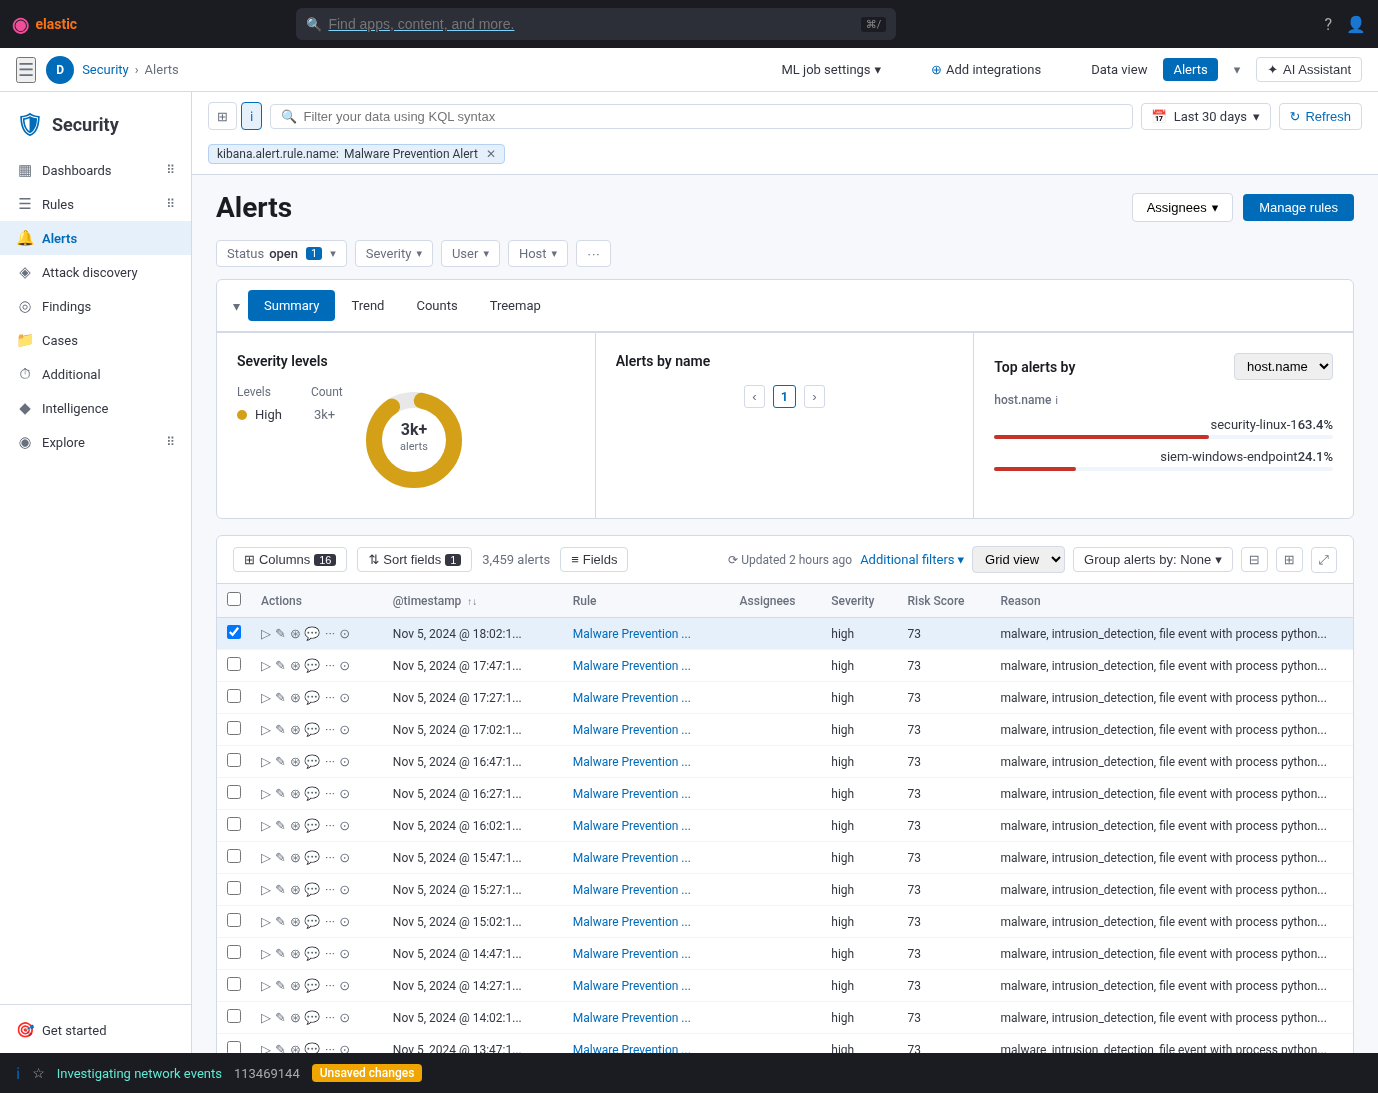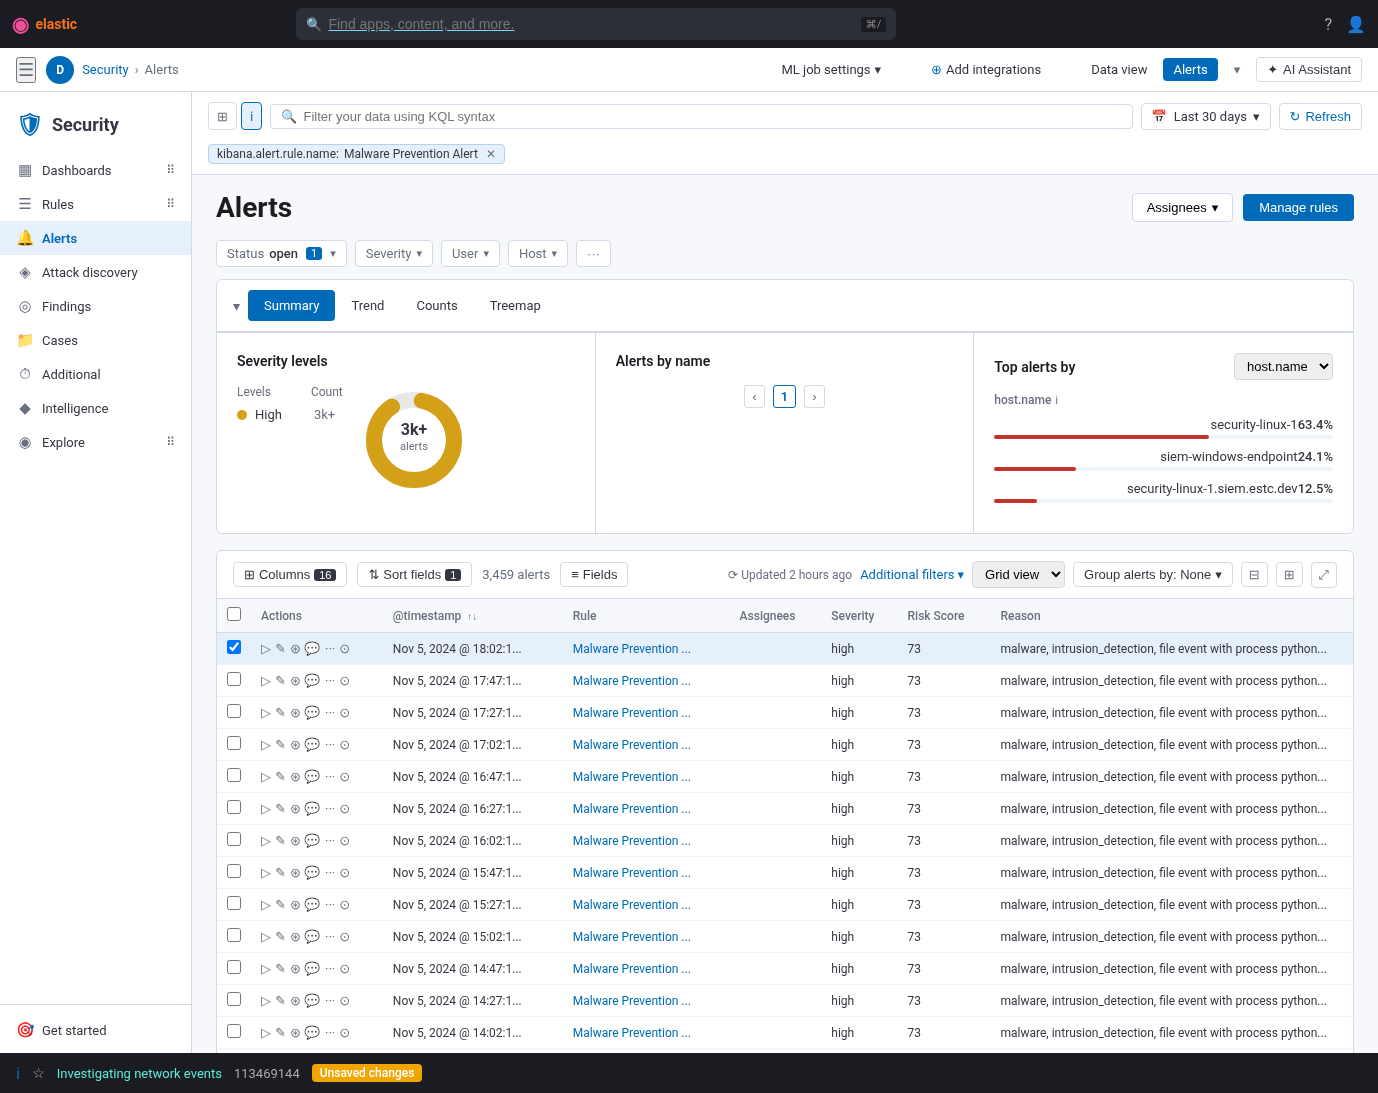--- a/index.html
+++ b/index.html
@@ -386,29 +386,20 @@
       <div class="progress-bar-fill" style="width:63.4%;background:#c4322a;"></div>
     </div>
   </div>
                 <div class="top-alert-row">
     <div class="top-alert-name">
       <span>siem-windows-endpoint</span>
       <span class="top-alert-pct">24.1%</span>
     </div>
     <div class="progress-bar-bg">
       <div class="progress-bar-fill" style="width:24.1%;background:#c4322a;"></div>
-    </div>
-  </div>
-                <div class="top-alert-row">
-    <div class="top-alert-name">
-      <span>security-linux-1.siem.estc.dev</span>
-      <span class="top-alert-pct">12.5%</span>
-    </div>
-    <div class="progress-bar-bg">
-      <div class="progress-bar-fill" style="width:12.5%;background:#c4322a;"></div>
     </div>
   </div>
               </div>
           </div>
         </div>
       </div>
 
       <div class="alerts-table-section">
         <div class="table-toolbar">
           <button class="toolbar-btn">

